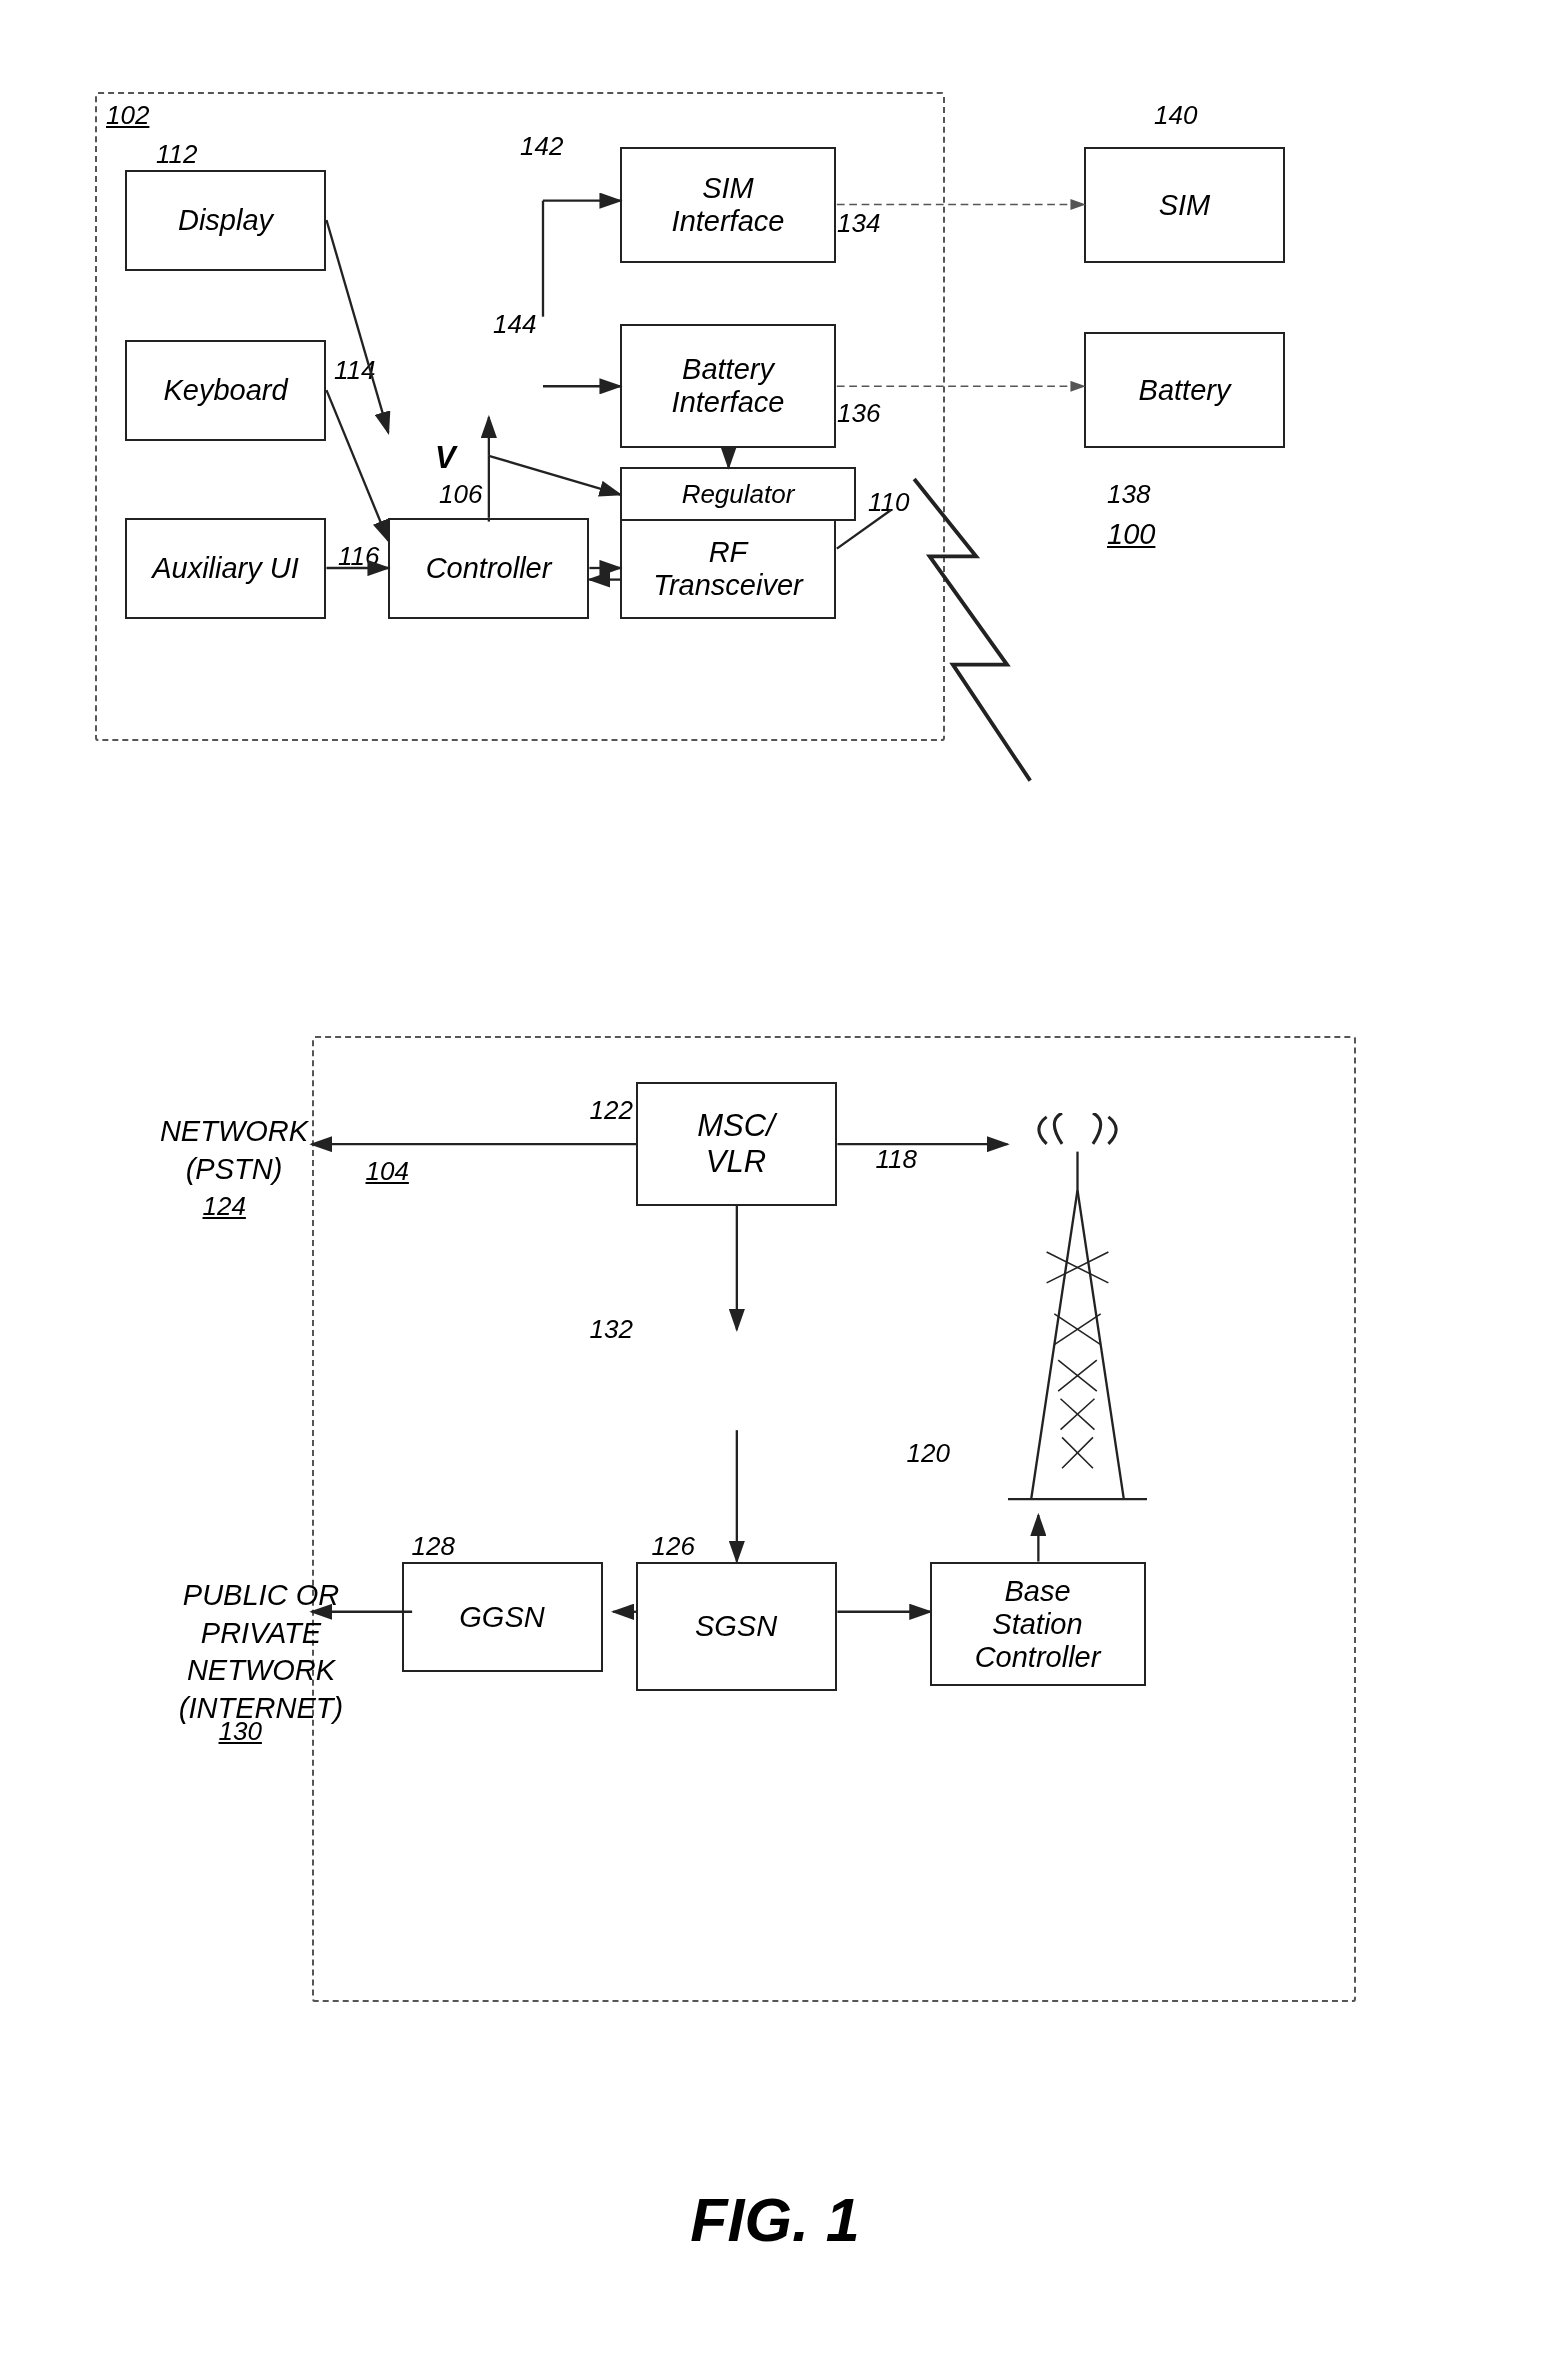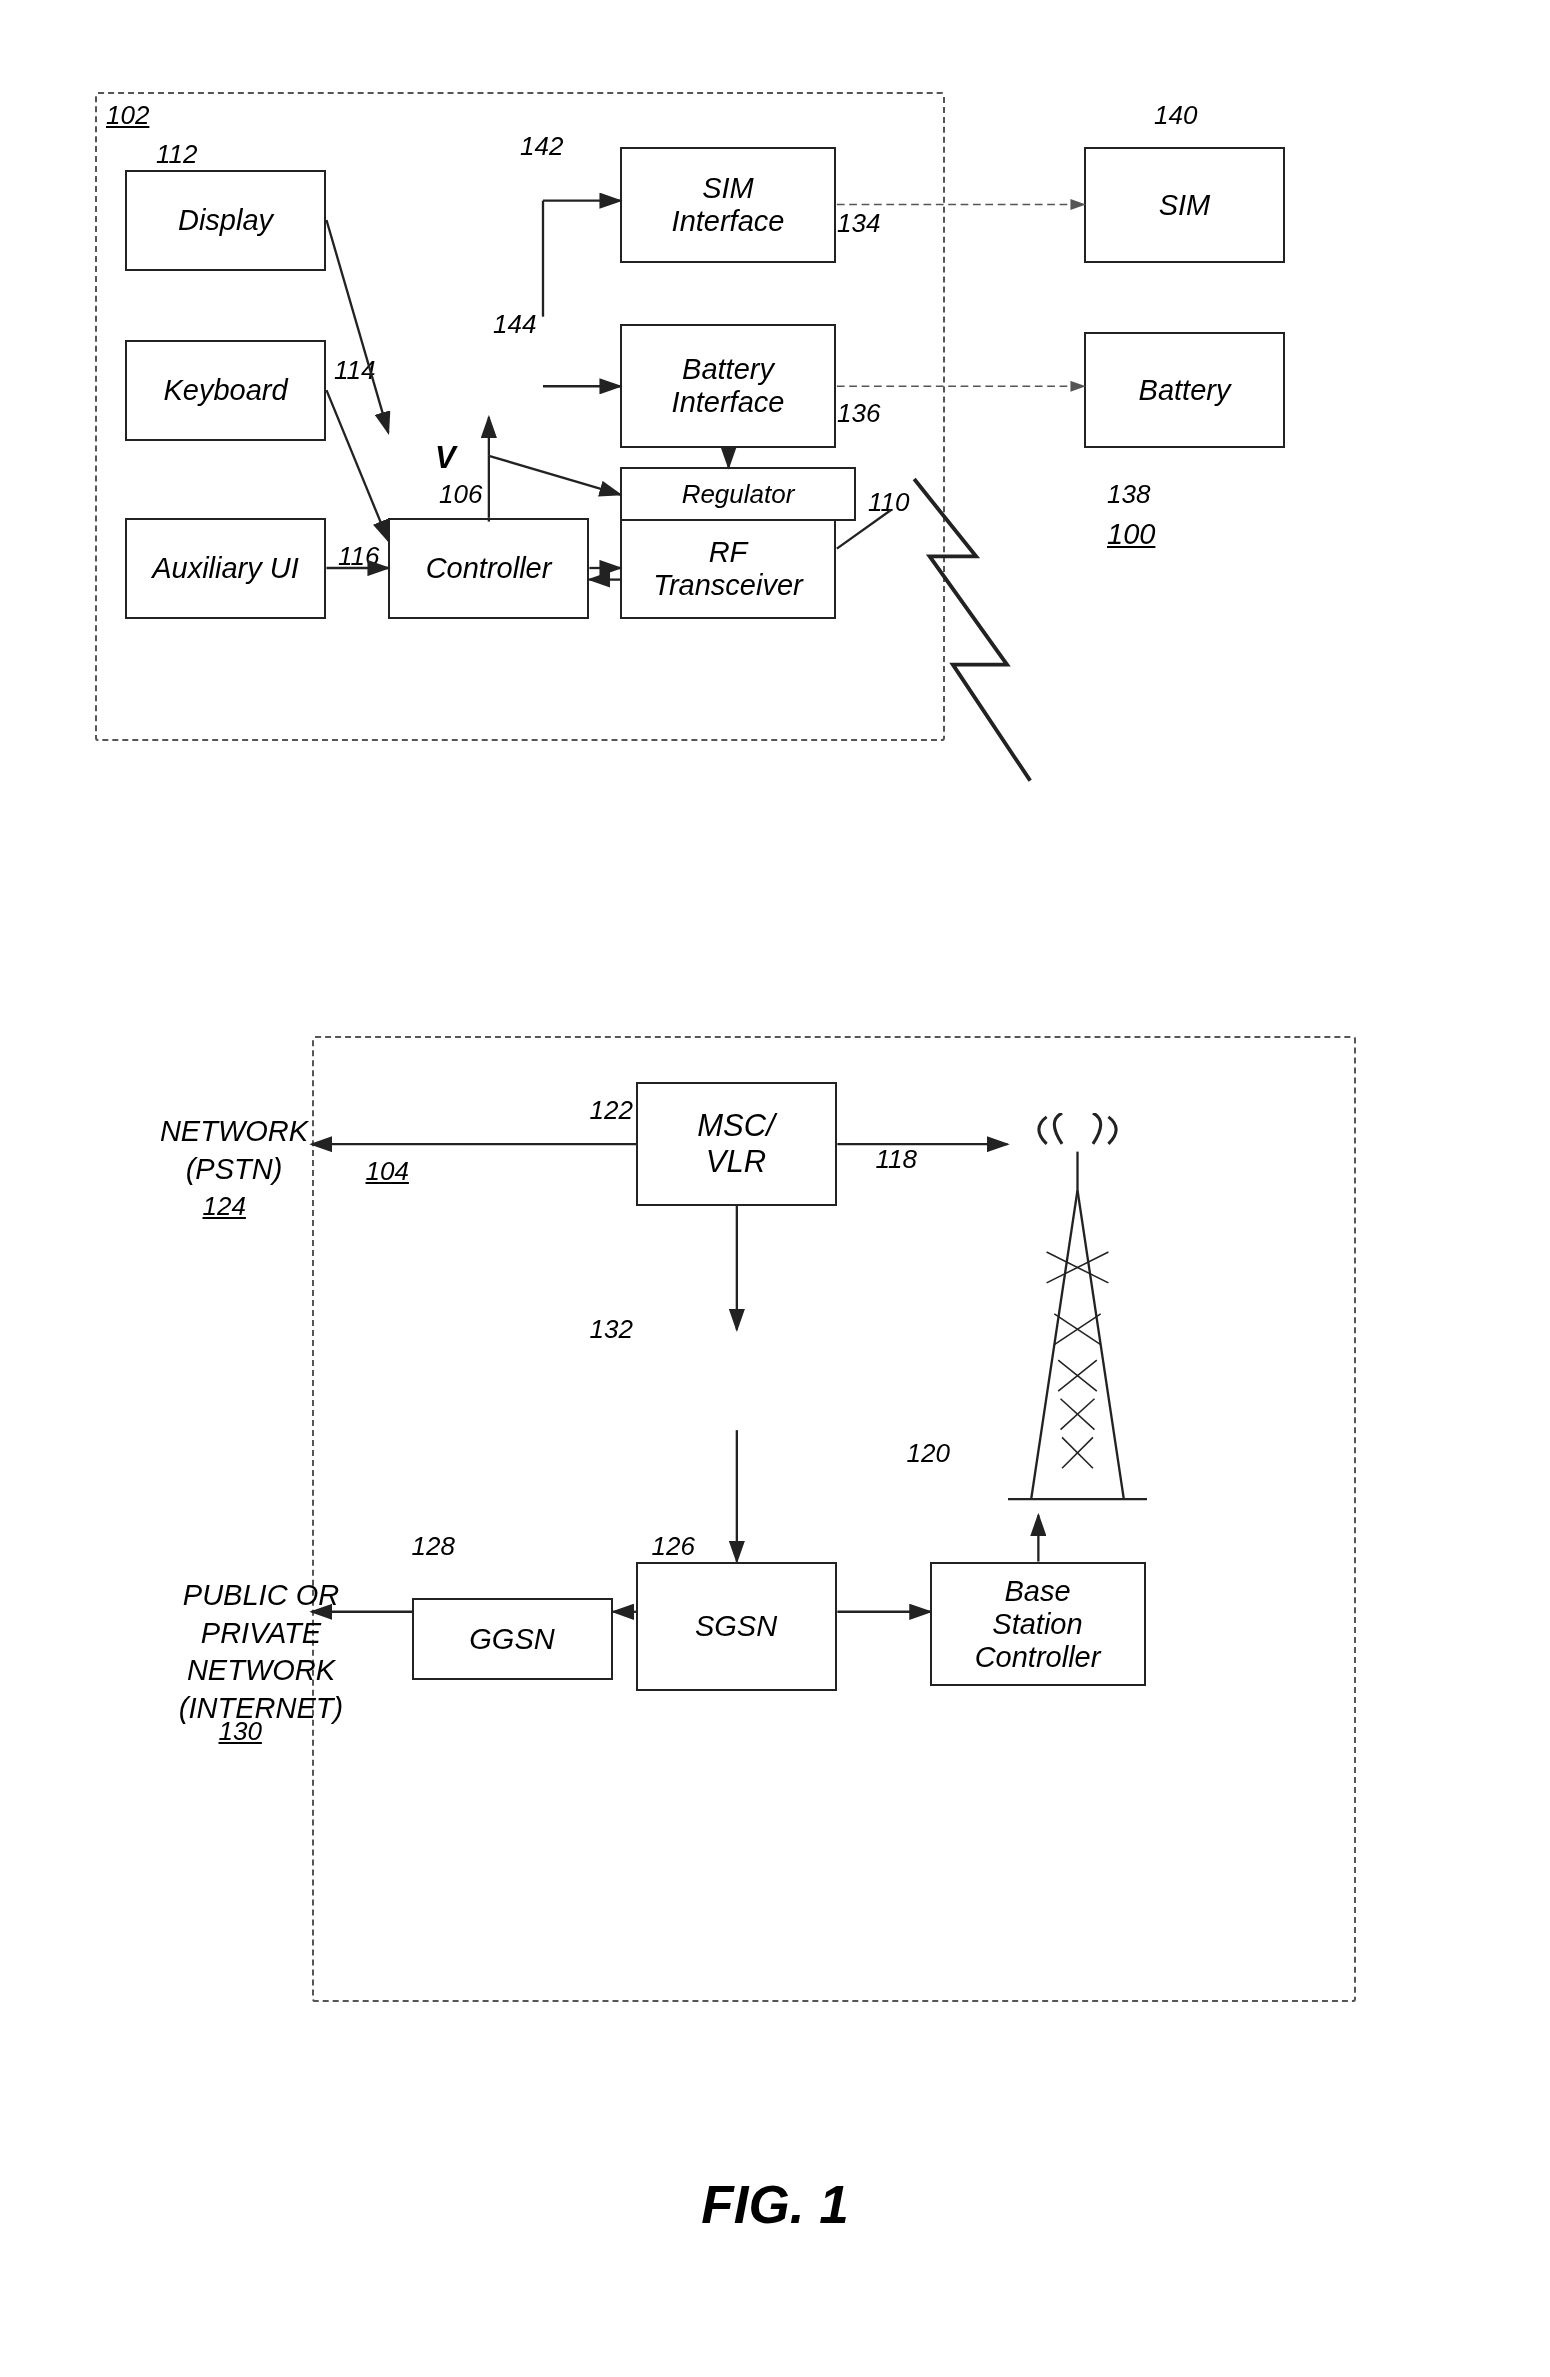--- a/index.html
+++ b/index.html
@@ -73,26 +73,26 @@
 
     
     .diagram2-wrapper {
       position: relative;
       width: 1237px;
       height: 1082px;
       margin-bottom: 46px;
     }
 
     .fig-label {
-      font-size: 53px;
+      font-size: 61px;
       font-style: italic;
       font-family: Arial, sans-serif;
       font-weight: bold;
       text-align: center;
-      margin-top: 10px;
+      margin-top: 21px;
     }
   </style>
 </head>
 <body>
 
 <div class="page-container">
 
   <div class="diagram1-wrapper">
 
     <div class="dashed-box" style="left:15.5px; top:46px; width:850px; height:649px;"></div>
@@ -202,21 +202,21 @@
     <div class="dashed-box" style="left:155px; top:0px; width:1044px; height:966px;"></div>
 
     <div class="solid-box" style="left:479px; top:46px; width:201px; height:124px; white-space:pre-line; font-size:31px;">MSC/
 VLR</div>
 
     <div class="label-ref" style="left:433px; top:19.3px;margin-top:40px;">122</div>
 
 
     <div class="label-ref" style="left:433px; top:278px;">132</div>
 
-    <div class="solid-box" style="left:255px; top:526px; width:201px; height:82px;margin-top:36px;">GGSN</div>
+    <div class="solid-box" style="left:245px; top:526px; width:201px; height:110px;">GGSN</div>
 
     <div class="label-ref" style="left:255px; top:495px;">128</div>
 
     <div class="solid-box" style="left:479px; top:526px; width:201px; height:129px;">SGSN</div>
 
     <div class="label-ref" style="left:495px; top:495px;">126</div>
 
     <div class="solid-box" style="left:773px; top:526px; width:216px; height:124px; white-space:pre-line; font-size:29px;">Base
 Station
 Controller</div>

